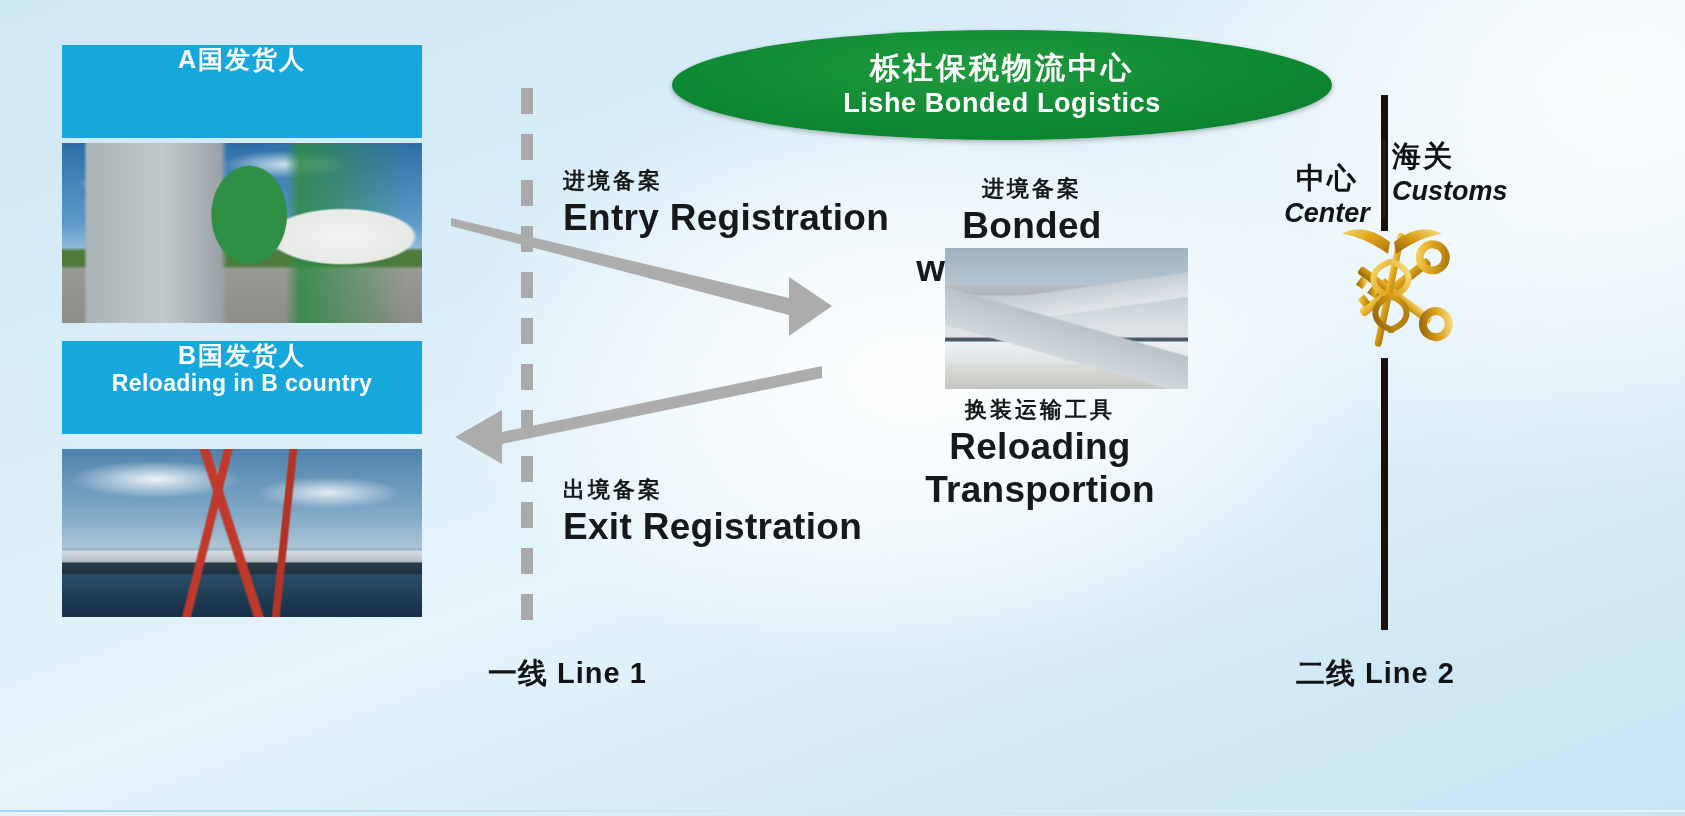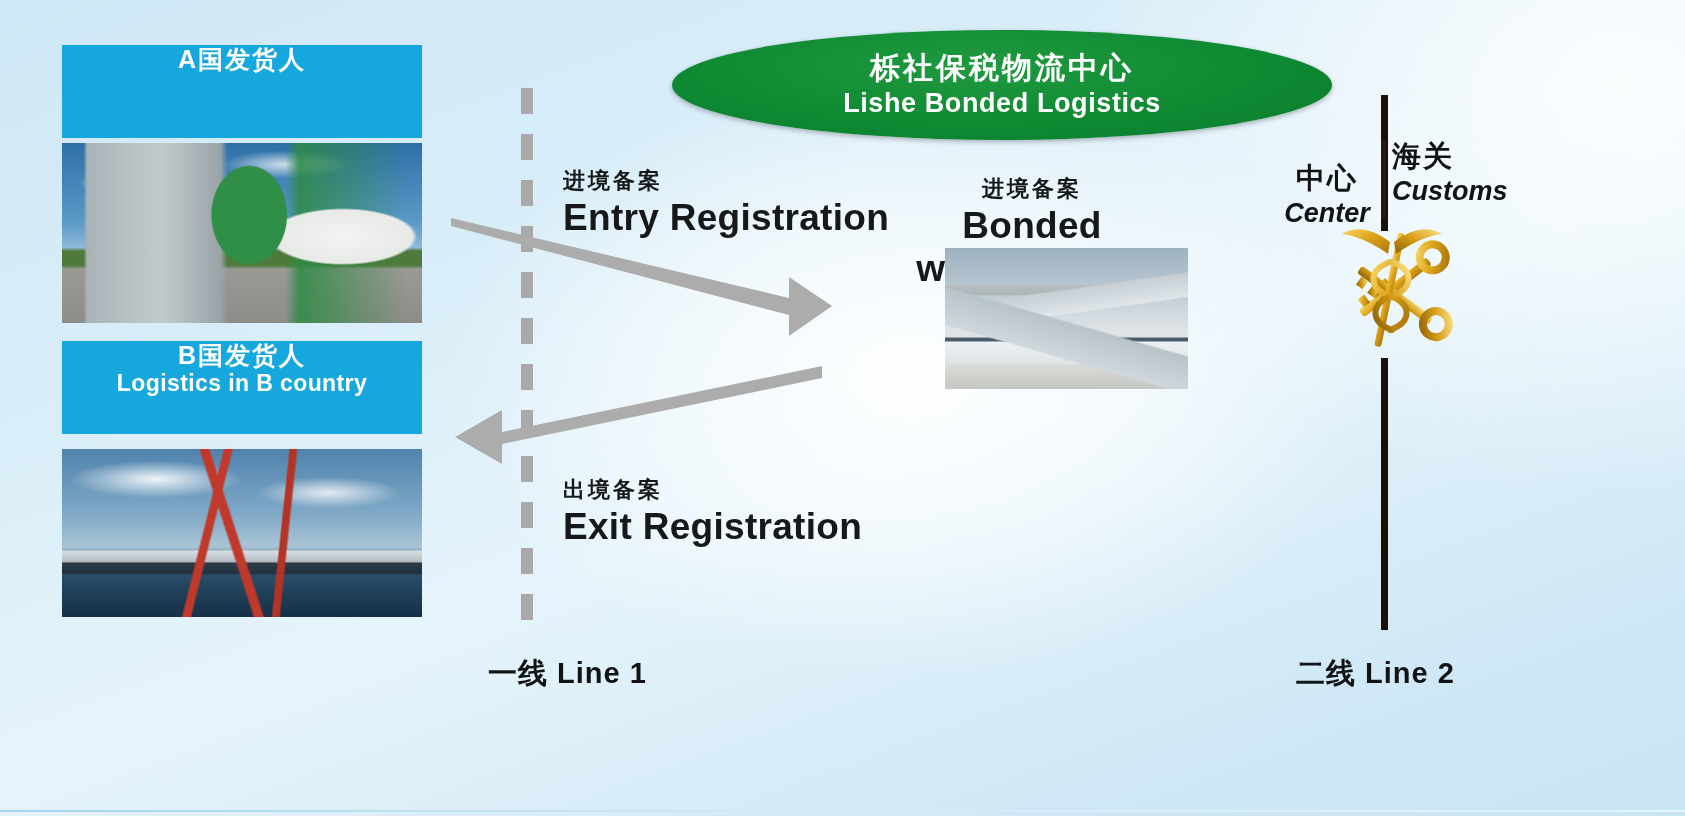--- a/index.html
+++ b/index.html
@@ -230,21 +230,21 @@
 
 <div id="stage">
 
   <div class="label-box" style="left:62px; top:45px; width:360px; height:93px;">
     <span class="zh">A国发货人</span>
   </div>
   <div class="photo photo-air" style="left:62px; top:143px; width:360px; height:180px;"></div>
 
   <div class="label-box" style="left:62px; top:341px; width:360px; height:93px;">
     <span class="zh">B国发货人</span>
-    <span class="en">Logistics in B country</span>
+    <span class="en">Reloading in B country</span>
   </div>
   <div class="photo photo-port" style="left:62px; top:449px; width:360px; height:168px;"></div>
 
   <div class="dashed-line" style="left:521px; top:88px; height:540px;"></div>
 
   <div class="bonded-ellipse" style="left:672px; top:30px; width:660px; height:110px;">
     <span class="zh">栎社保税物流中心</span>
     <span class="en">Lishe Bonded Logistics</span>
   </div>
 
@@ -268,20 +268,24 @@
     <span class="zh">出境备案</span>
     <span class="en">Exit Registration</span>
   </div>
 
   <div class="caption center" style="left:872px; top:176px; width:320px;">
     <span class="zh">进境备案</span>
     <span class="en">Bonded warehousing</span>
   </div>
   <div class="photo photo-warehouse" style="left:945px; top:248px; width:243px; height:141px;"></div>
 
+  <div class="caption center" style="left:840px; top:397px; width:400px;">
+    <span class="zh">换装运输工具</span>
+    <span class="en">Reloading Transportion</span>
+  </div>
 
   <div class="solid-line" style="left:1381px; top:95px; height:136px;"></div>
   <div class="solid-line" style="left:1381px; top:358px; height:272px;"></div>
 
   <div class="cc-label" style="left:1272px; top:140px; width:110px;margin-top:22px;">
     <span class="zh">中心</span>
     <span class="en">Center</span>
   </div>
   <div class="cc-divider" style="left:1381px; top:140px; height:78px;"></div>
   <div class="cc-label" style="left:1392px; top:140px; width:140px; text-align:left;">

